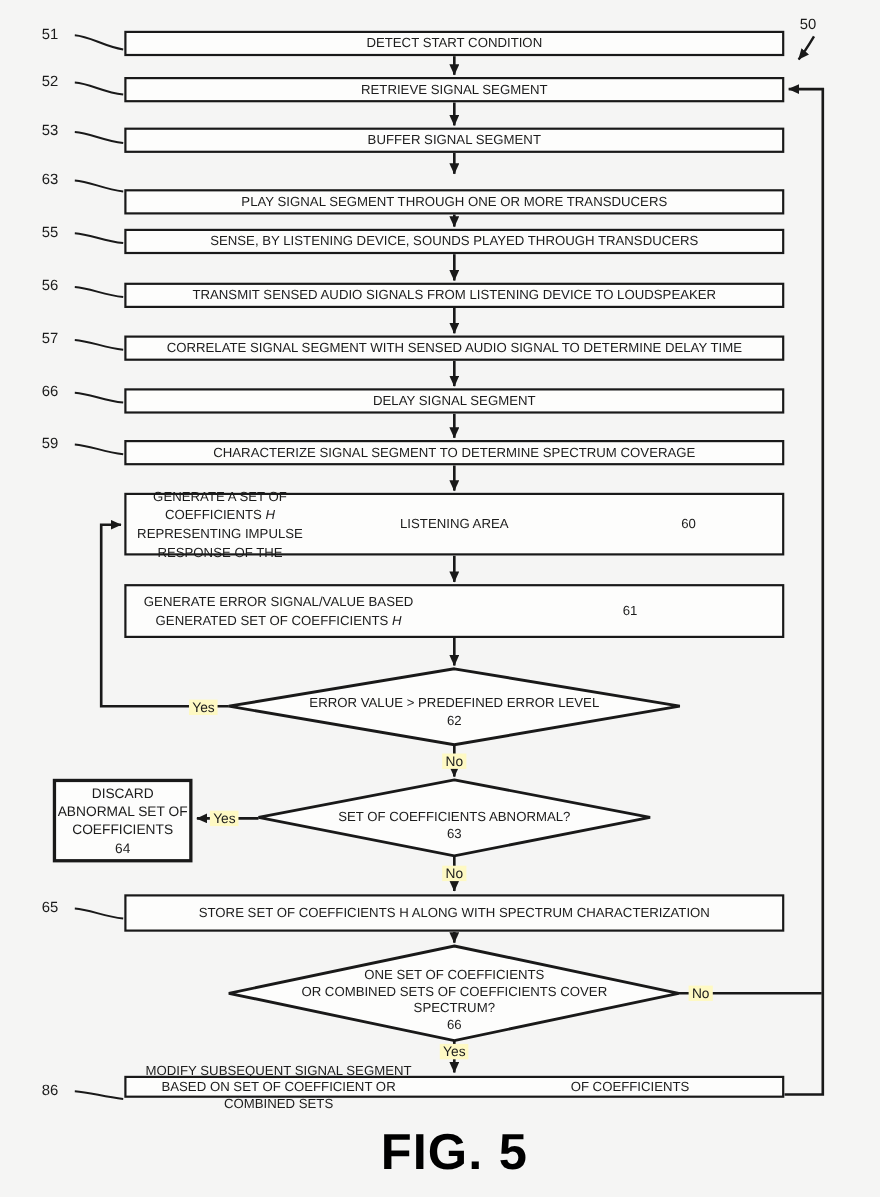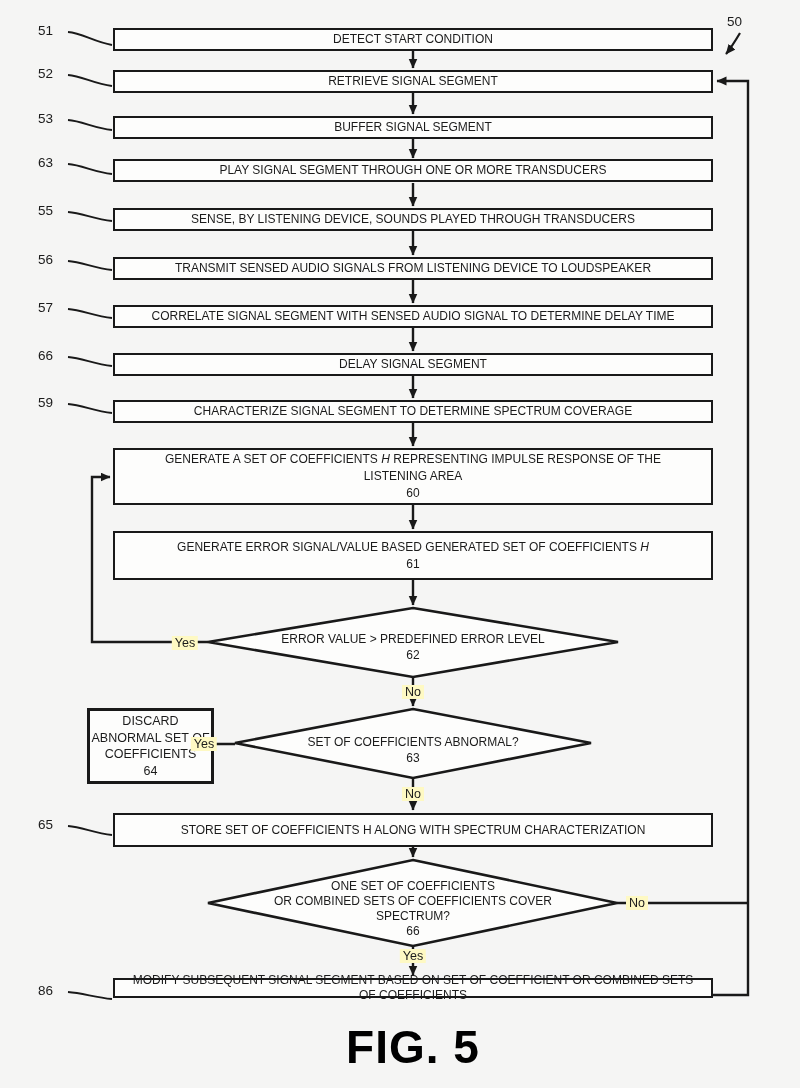--- a/index.html
+++ b/index.html
@@ -9,27 +9,27 @@
     font-family:"Liberation Sans", sans-serif;
   }
   .stage{position:absolute;inset:0;}
   svg{position:absolute;left:0;top:0;}
   .pbox{
     position:absolute;left:113px;width:600px;box-sizing:border-box;
     background:#fdfdfc;border:2.5px solid #191919;
     display:flex;align-items:center;justify-content:center;
     text-align:center;font-size:12px;line-height:1.2;
   }
-  .pbox.multi{flex-direction:column;}
+  .pbox.multi{flex-direction:row;gap:43px;}
   .pbox .ln{display:block;width:100%;}
   .sidebox{
     position:absolute;left:48px;top:708px;width:127px;height:76px;box-sizing:border-box;
     background:#fdfdfc;border:3px solid #191919;
     display:flex;flex-direction:column;align-items:center;justify-content:center;
-    text-align:center;font-size:12.5px;line-height:16.5px;margin-left:39px;
+    text-align:center;font-size:12.5px;line-height:16.5px;
   }
   .dtext{
     position:absolute;text-align:center;font-size:12px;line-height:15.5px;
   }
   .blabel{
     position:absolute;transform:translate(-50%,-50%);
     background:#fef9c3;padding:0 3px;font-size:12.5px;
   }
   .ref{position:absolute;font-size:13.5px;width:30px;}
   .ref.rt{text-align:left;left:38px;}
@@ -98,21 +98,21 @@
 
   <div class="pbox" style="top:28px;height:23px">
       <span>DETECT START CONDITION</span>
     </div>
   <div class="pbox" style="top:70px;height:23px">
       <span>RETRIEVE SIGNAL SEGMENT</span>
     </div>
   <div class="pbox" style="top:116px;height:23px">
       <span>BUFFER SIGNAL SEGMENT</span>
     </div>
-  <div class="pbox" style="top:159px;height:23px">
+  <div class="pbox" style="top:172px;height:23px">
       <span>PLAY SIGNAL SEGMENT THROUGH ONE OR MORE TRANSDUCERS</span>
     </div>
   <div class="pbox" style="top:208px;height:23px">
       <span>SENSE, BY LISTENING DEVICE, SOUNDS PLAYED THROUGH TRANSDUCERS</span>
     </div>
   <div class="pbox" style="top:257px;height:23px">
       <span>TRANSMIT SENSED AUDIO SIGNALS FROM LISTENING DEVICE TO LOUDSPEAKER</span>
     </div>
   <div class="pbox" style="top:305px;height:23px">
       <span>CORRELATE SIGNAL SEGMENT WITH SENSED AUDIO SIGNAL TO DETERMINE DELAY TIME</span>

